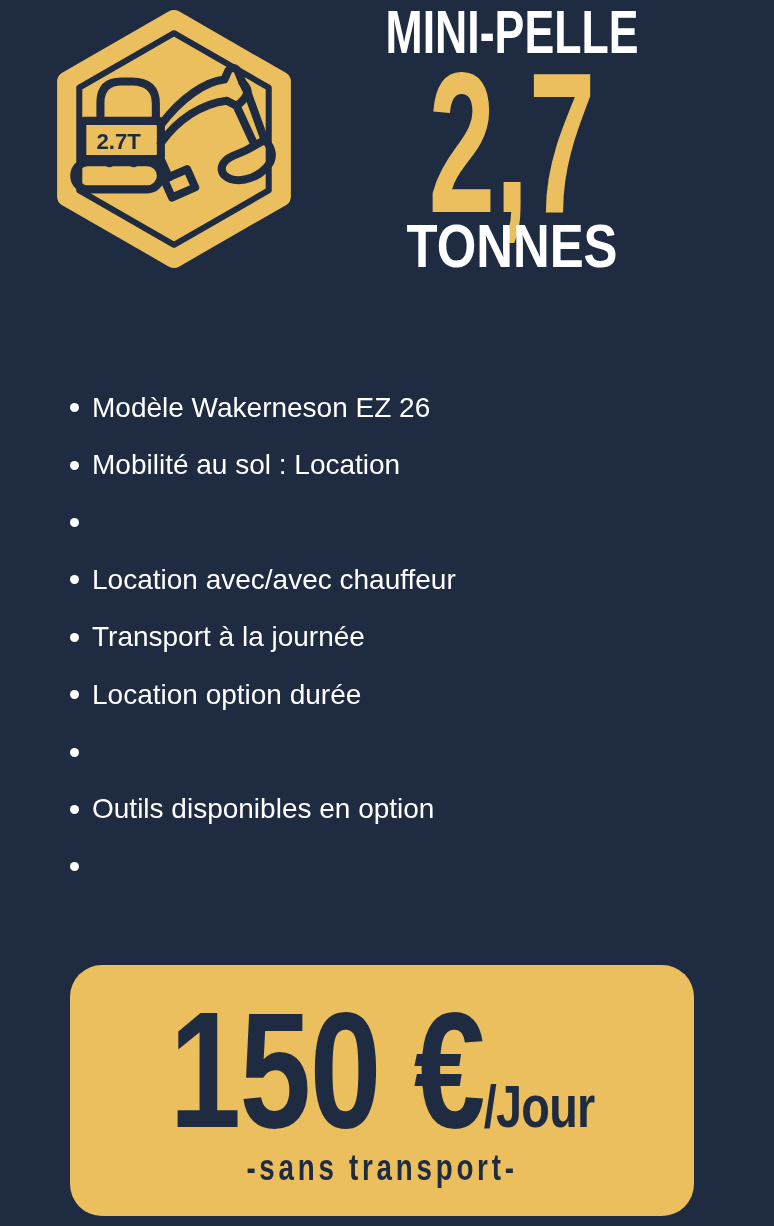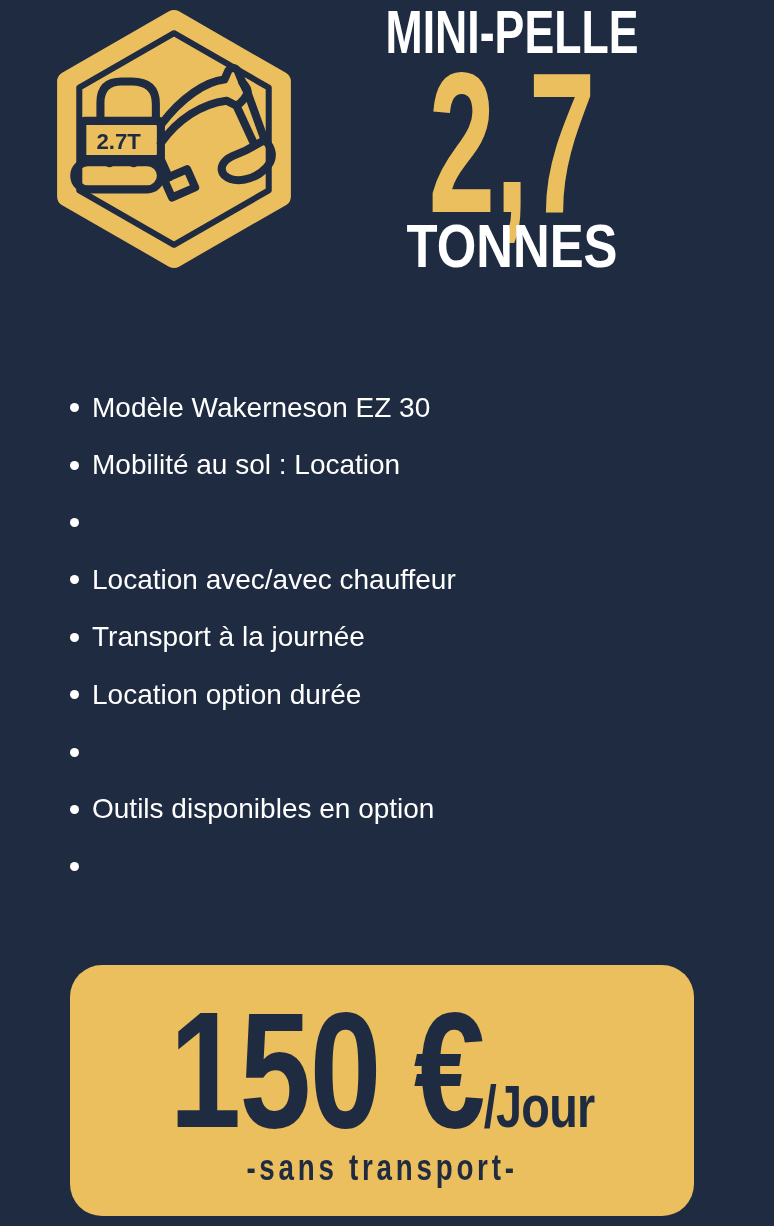--- a/index.html
+++ b/index.html
@@ -81,21 +81,21 @@
 
   <div class="title-block">
     <div class="title-line title-top">MINI-PELLE</div>
     <div class="title-line title-number">2,7</div>
     <div class="title-line title-bottom">TONNES</div>
   </div>
 
   <ul class="features">
     <li>
       <span class="dot"></span>
-      <span>Modèle Wakerneson EZ 30</span>
+      <span>Modèle Wakerneson EZ 26</span>
     </li>
     <li>
       <span class="dot"></span>
       <span>Mobilité au sol : Location</span>
     </li>
     <li>
       <span class="dot"></span>
     </li>
     <li>
       <span class="dot"></span>

